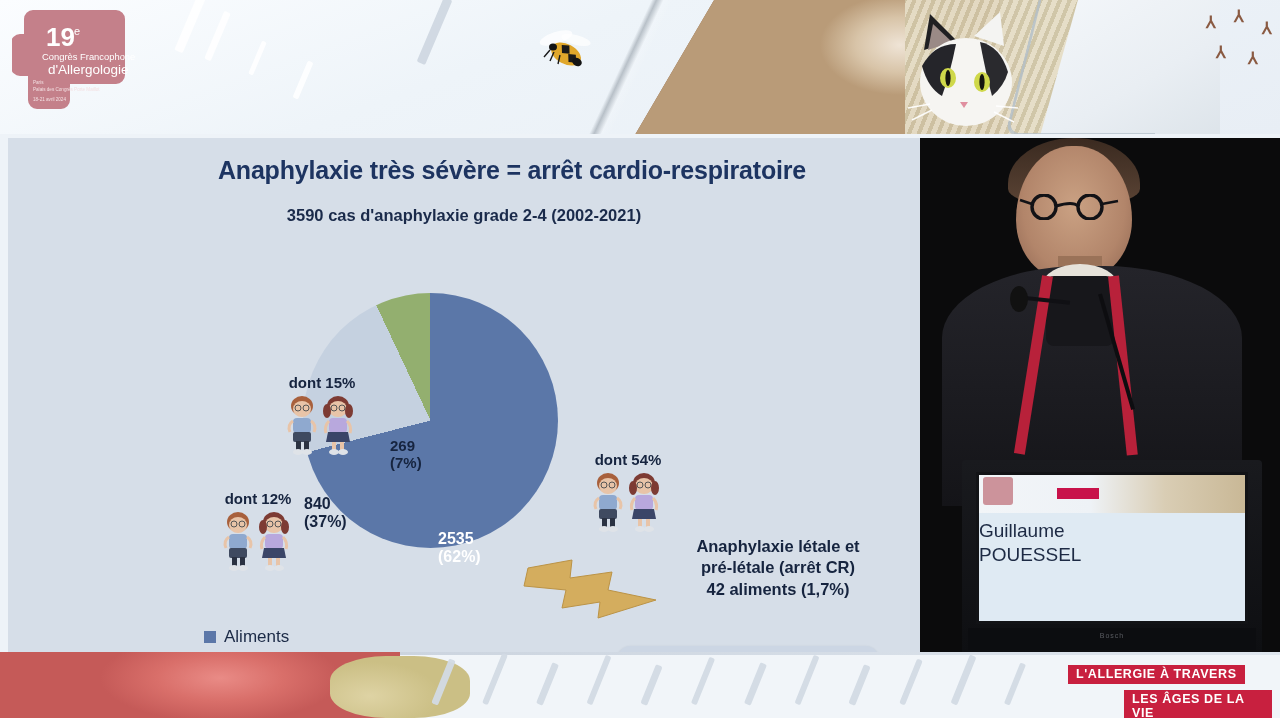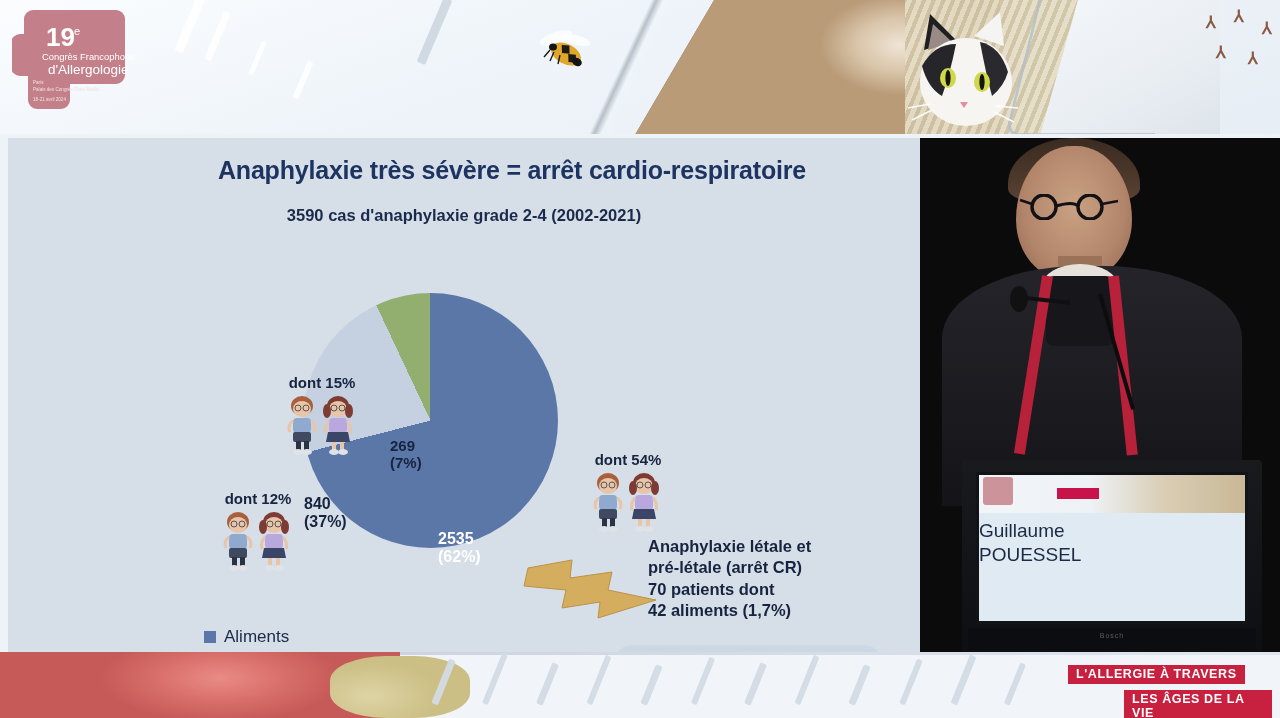--- a/index.html
+++ b/index.html
@@ -118,21 +118,21 @@
   .kids-svg { display:block; margin:0 auto; }
   #kids-15 { left:262px; top:236px; width:104px; }
   #kids-12 { left:198px; top:352px; width:104px; }
   #kids-54 { left:568px; top:313px; width:104px; }
 
   
   #bolt { position:absolute; left:512px; top:418px; width:140px; height:66px; }
 
   
   #death-text {
-    position:absolute; left:640px; top:398px; width:260px; text-align:left;
+    position:absolute; left:640px; top:398px; width:260px; text-align:center;
     font-size:16.5px; font-weight:bold; color:#16243f; line-height:1.30;
   }
 
   
   #citation {
     position:absolute; left:610px; top:508px; width:260px; height:55px;
     background:#ccd6e4; border-radius:12px;
     display:flex; flex-direction:column; align-items:center; justify-content:center;
     box-shadow:0 1px 3px rgba(0,0,0,.12);
   }
@@ -415,21 +415,20 @@
     </svg>
   </div>
 
   <svg id="bolt" viewBox="0 0 140 66">
     <path d="M8 12 L52 4 L50 22 L92 16 L88 34 L136 44 L78 62 L80 46 L42 52 L46 34 L4 30 Z" fill="#d4ad5e" stroke="#bb9346" stroke-width="1"></path>
   </svg>
 
   <div id="death-text">
     <div>Anaphylaxie létale et</div>
     <div>pré-létale (arrêt CR)</div>
-    <div>70 patients dont</div>
     <div>42 aliments (1,7%)</div>
   </div>
 
   <div id="citation">
     
     
   </div>
 
 </div>
 

